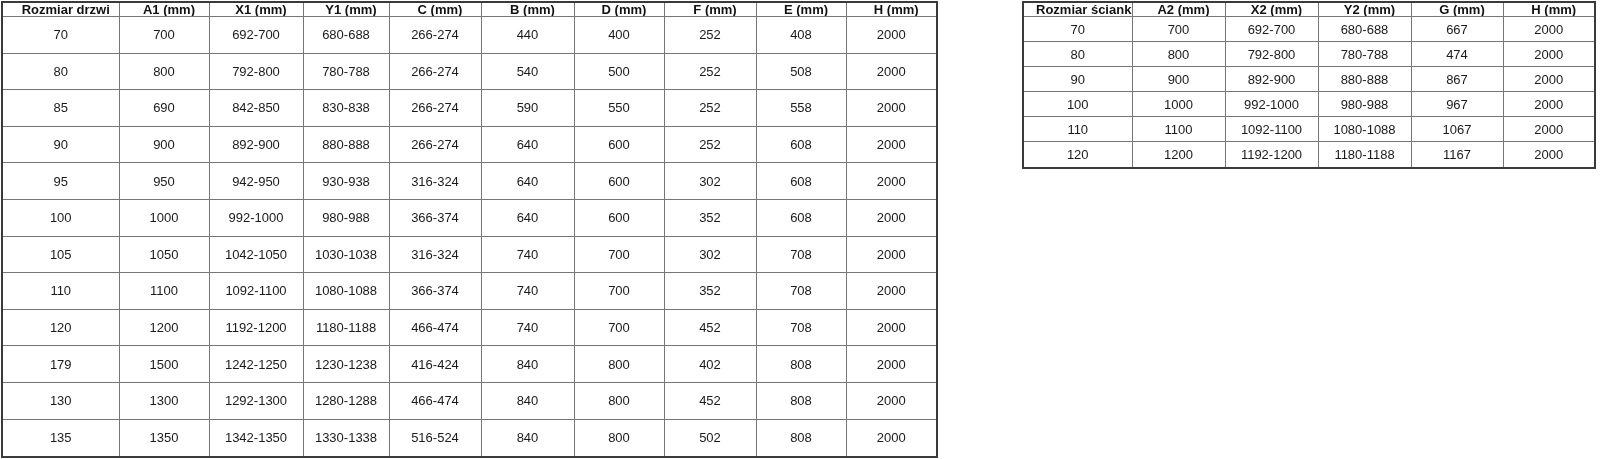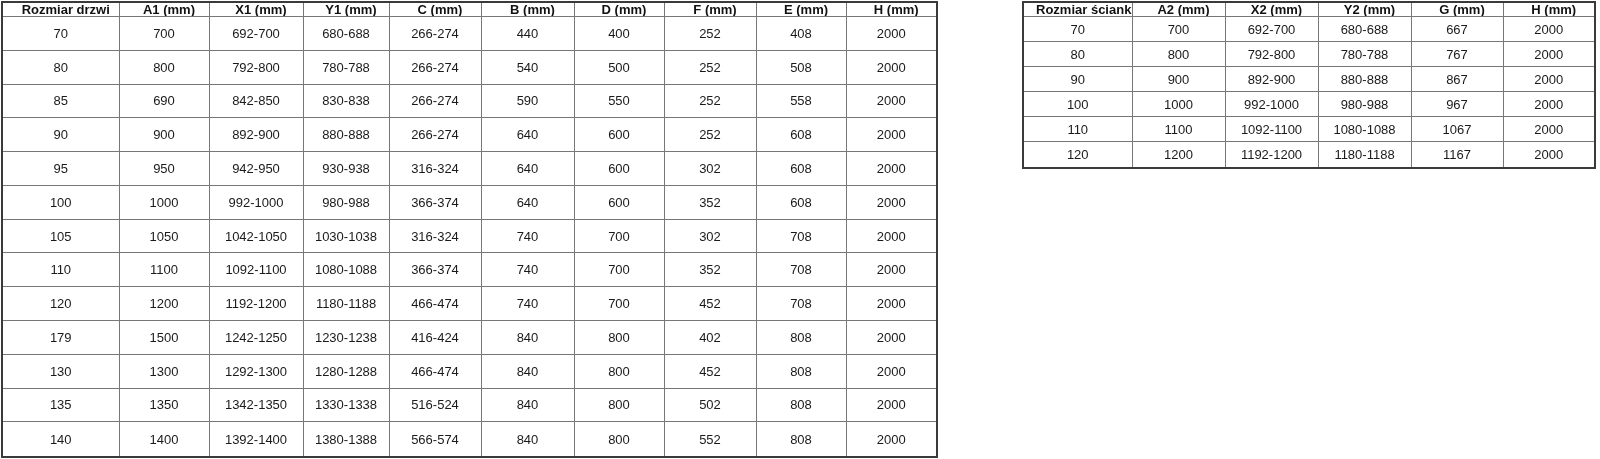--- a/index.html
+++ b/index.html
@@ -226,32 +226,20 @@
           <td>1350</td>
           <td>1342-1350</td>
           <td>1330-1338</td>
           <td>516-524</td>
           <td>840</td>
           <td>800</td>
           <td>502</td>
           <td>808</td>
           <td>2000</td>
         </tr>
-        <tr>
-          <td>140</td>
-          <td>1400</td>
-          <td>1392-1400</td>
-          <td>1380-1388</td>
-          <td>566-574</td>
-          <td>840</td>
-          <td>800</td>
-          <td>552</td>
-          <td>808</td>
-          <td>2000</td>
-        </tr>
       </tbody>
   </table>
 
   <table class="dim-table t-wall">
     <colgroup>
       <col style="width:109px">
         <col style="width:93px">
         <col style="width:93px">
       <col style="width:93px">
         <col style="width:92px">
@@ -274,21 +262,21 @@
           <td>692-700</td>
           <td>680-688</td>
           <td>667</td>
           <td>2000</td>
         </tr>
         <tr>
           <td>80</td>
           <td>800</td>
           <td>792-800</td>
           <td>780-788</td>
-          <td>767</td>
+          <td>474</td>
           <td>2000</td>
         </tr>
         <tr>
           <td>90</td>
           <td>900</td>
           <td>892-900</td>
           <td>880-888</td>
           <td>867</td>
           <td>2000</td>
         </tr>

